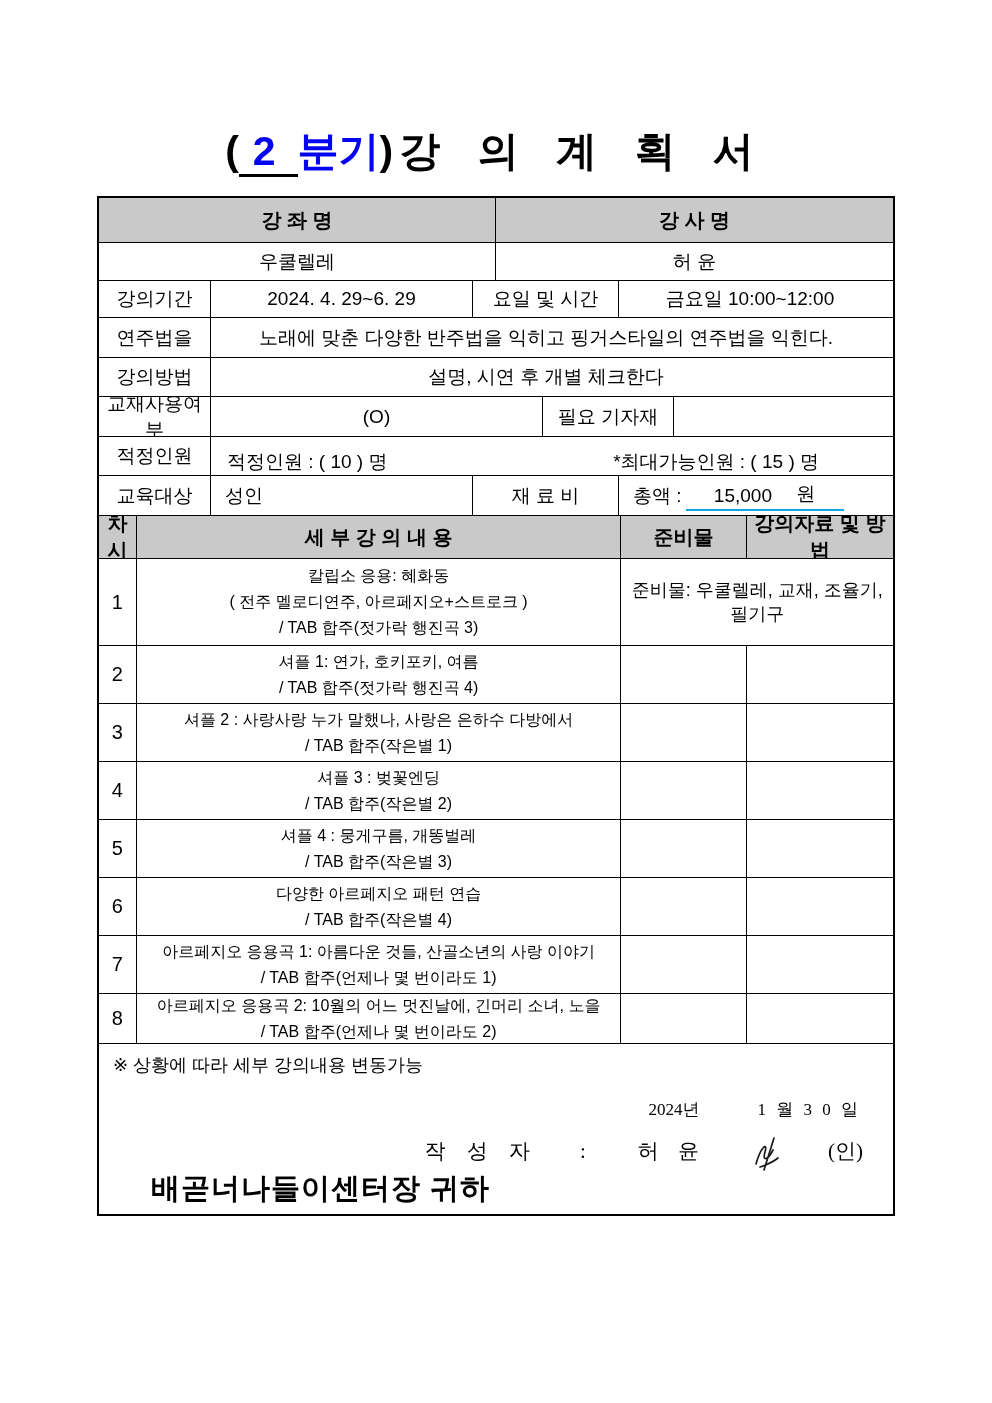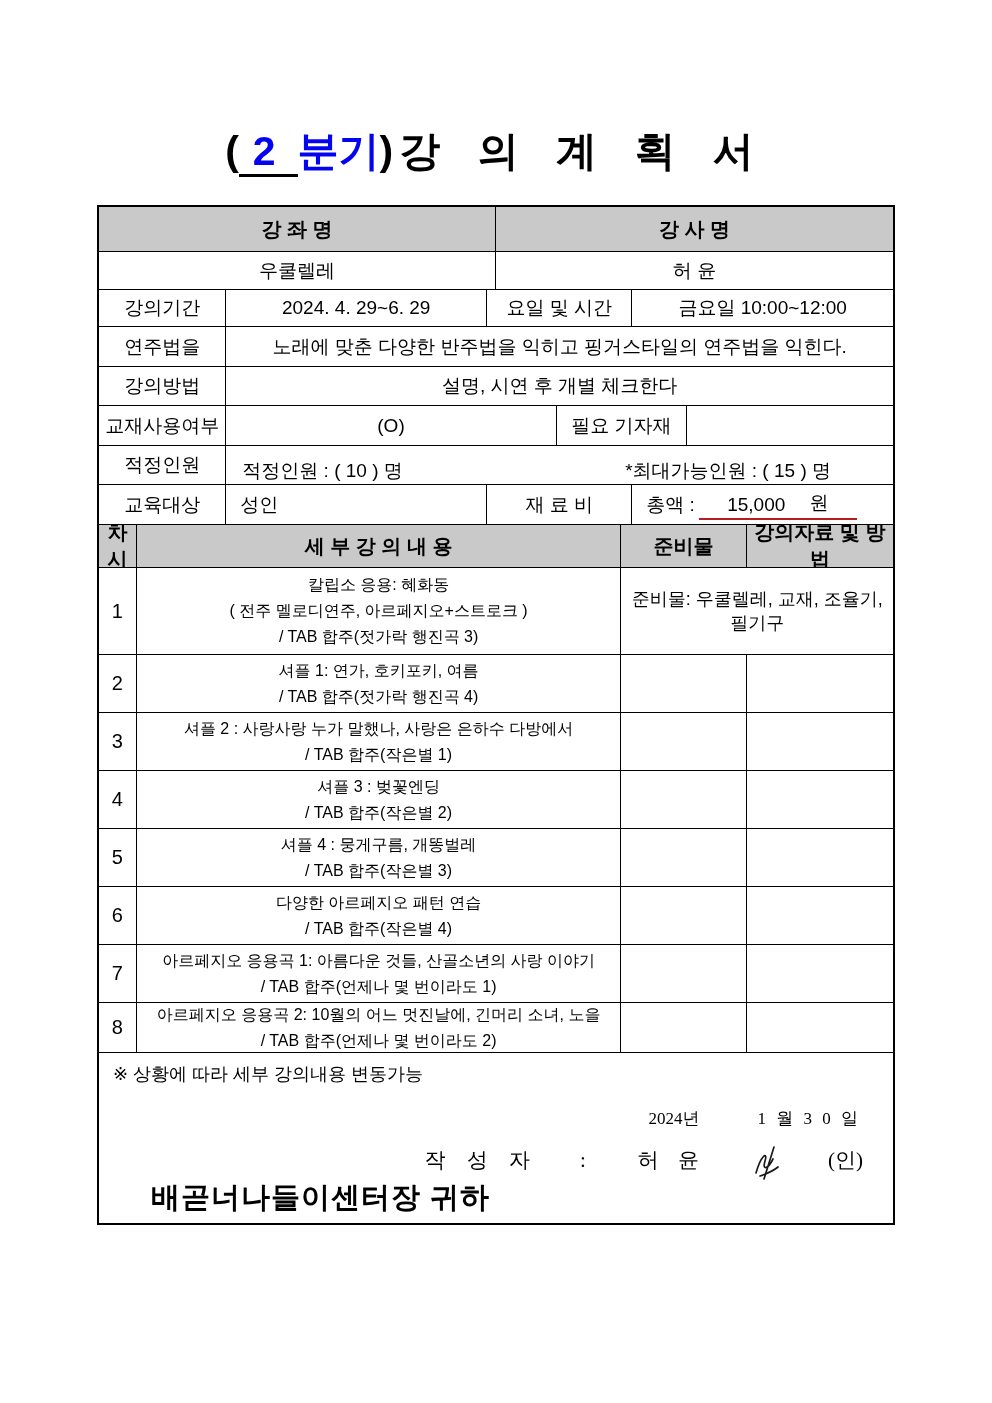--- a/index.html
+++ b/index.html
@@ -17,54 +17,54 @@
     white-space:nowrap;
   }
   .title .q-underline {
     display:inline-block; border-bottom:3px solid #000;
     padding:0 22px 1px 14px; line-height:1.05;
   }
   .title .blue { color:#0404f0; }
   .title .main { letter-spacing:13px; margin-left:6px; }
   
   .doc {
-    position:absolute; left:97px; top:205px; width:798px;
+    position:absolute; left:97px; top:196px; width:798px;
     border:2px solid #000; background:#fff;
   }
   .row { display:flex; border-bottom:1px solid #000; }
   .row.last { border-bottom:none; }
   .cell {
     border-right:1px solid #000; display:flex; align-items:center;
     justify-content:center; text-align:center; overflow:hidden;
   }
   .cell.cl { justify-content:flex-start; text-align:left; }
   .cell:last-child { border-right:none; }
   .gray { background:#c9c9c9; font-weight:bold; }
   .fs-hdr  { font-size:20px; }
   .fs-body { font-size:19px; }
   .fs-sch  { font-size:16px; line-height:1.62; }
   
   .w-half { width:399px; }
-  .w-lbl { width:128px; }
+  .w-lbl { width:112px; }
   .w-262 { width:262px; }
   .w-146 { width:146px; }
   .w-670 { width:670px; }
   .w-332 { width:332px; }
   .w-131 { width:131px; }
   .w-207 { width:207px; }
   
   .h45{height:45px}.h38{height:38px}.h37{height:37px}.h40{height:40px}.h39{height:39px}
   .h43{height:43px}.h87{height:87px}.h58{height:58px}.h50{height:50px}.h170{height:170px}
   
   .cap-cell { justify-content:space-between; padding:0 62px 0 16px; text-align:left;align-items:flex-end; }
   
   .fee-cell { justify-content:flex-start; padding-left:14px; }
   .fee-underlined {
     display:inline-flex; justify-content:space-evenly; align-items:flex-end;
-    min-width:158px; border-bottom:2px solid #b91c1c; padding:0 4px 2px 4px; margin-left:4px;
+    min-width:158px; border-bottom:2px solid #0ea5e9; padding:0 4px 2px 4px; margin-left:4px;
   }
   
   .w-no{width:38px}.w-content{width:487px}.w-mat{width:126px}.w-res{width:147px}
   .w-merged{width:273px}
   .sch-lines { display:flex; flex-direction:column; justify-content:center; }
   .merged-cell { flex-direction:column; justify-content:center; font-size:18px; line-height:1.35; }
   .no-cell { font-size:20px; }
   
   .footer-cell { position:relative; display:block; }
   .footer-note { position:absolute; top:9px; left:14px; font-size:18px; }

